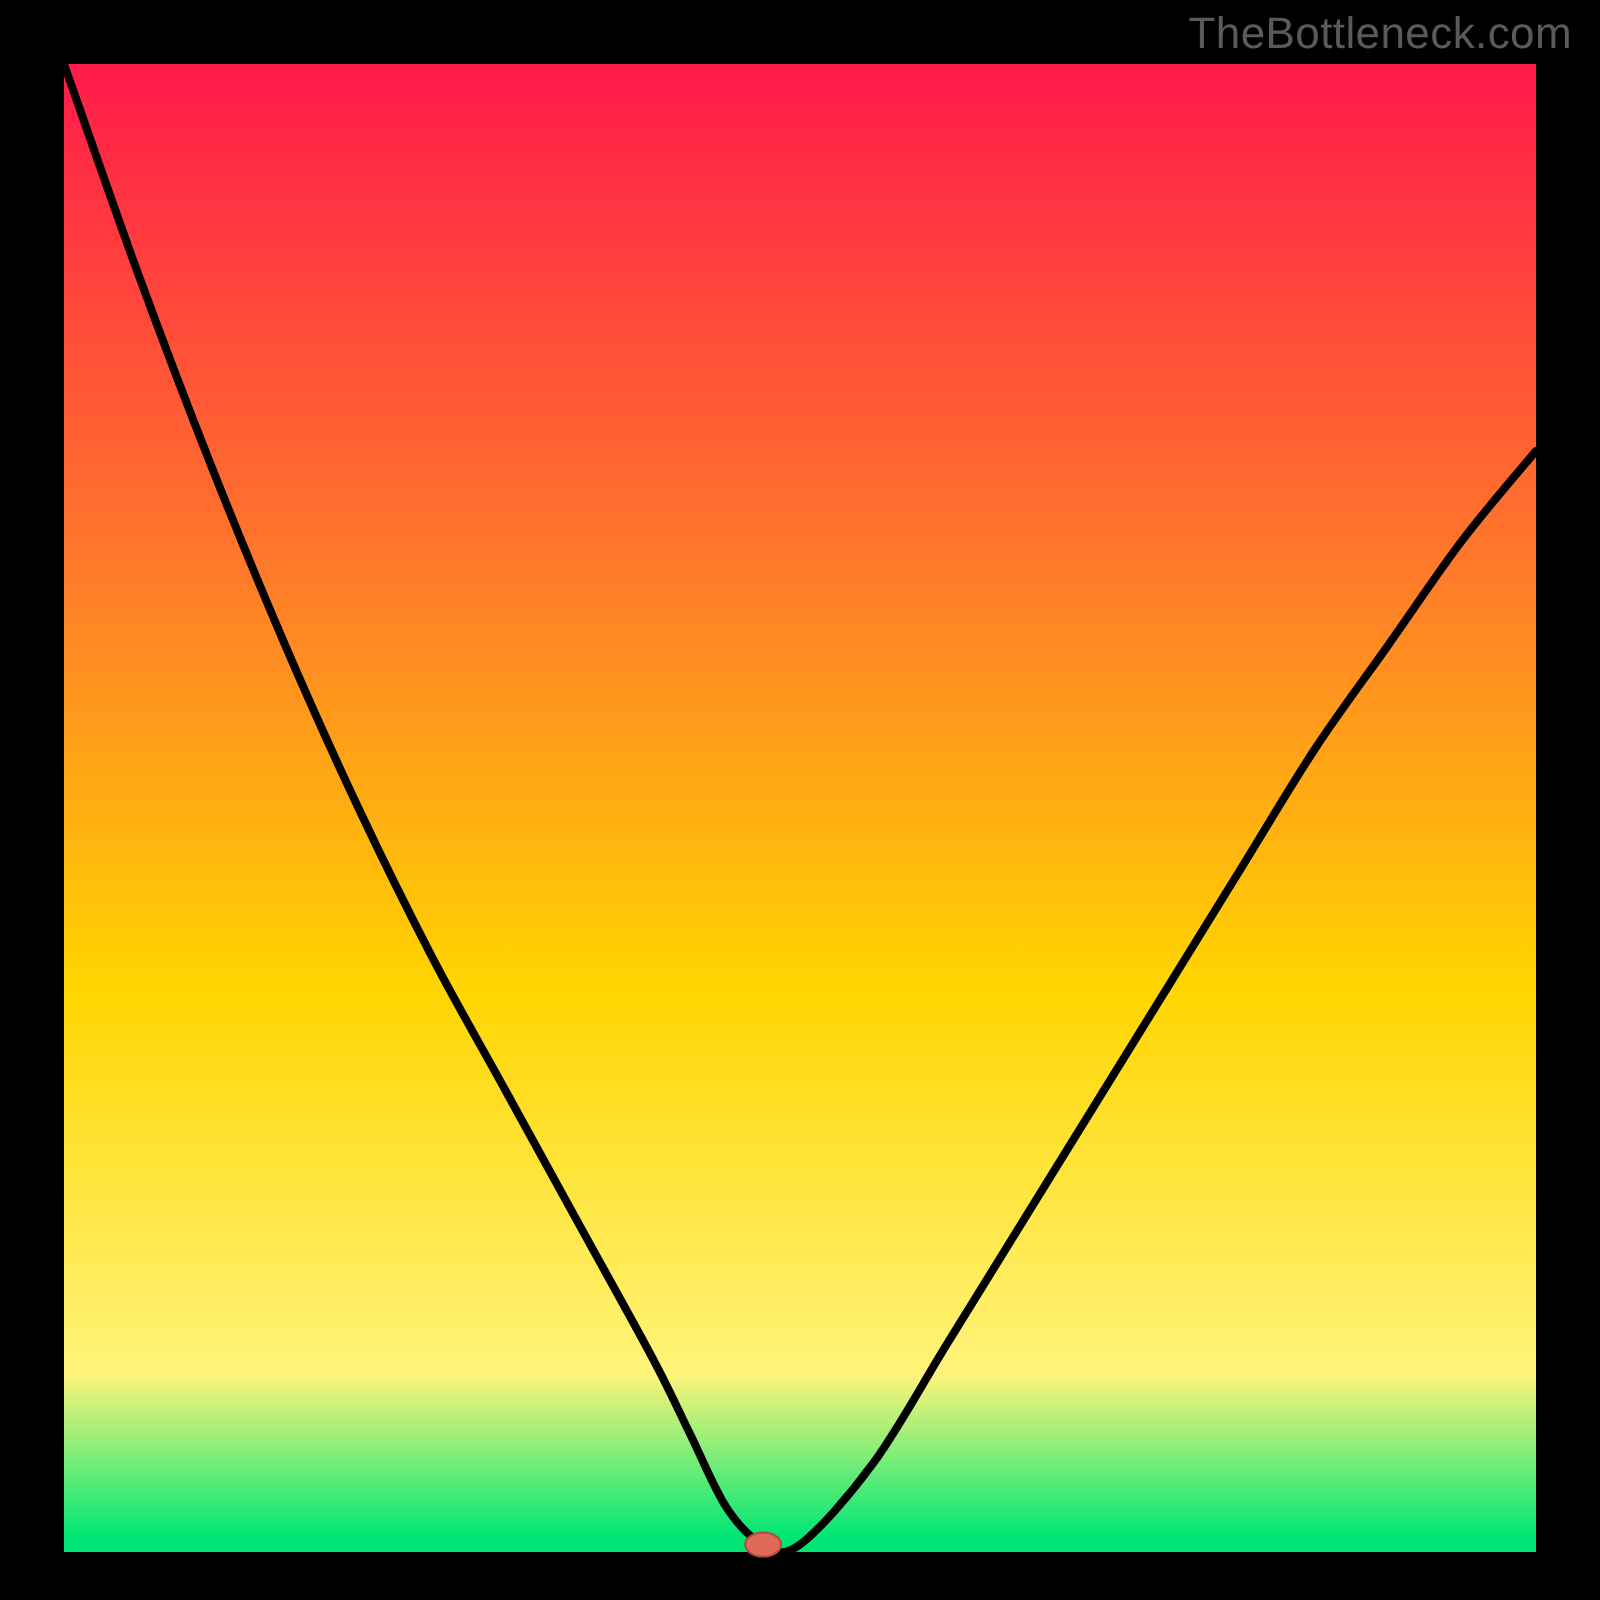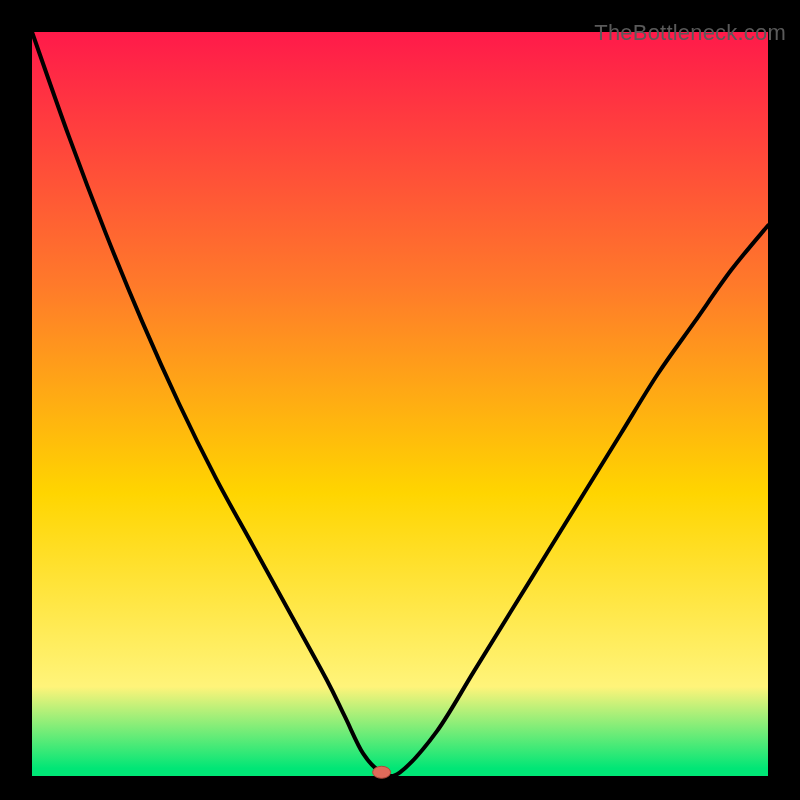--- a/index.html
+++ b/index.html
@@ -20,21 +20,20 @@
   .watermark {
     position: absolute;
     top: 4px;
     right: 14px;
     color: #5a5a5a;
     font-size: 22px;
     font-weight: 500;
     letter-spacing: 0.2px;
     z-index: 10;
     user-select: none;
-    margin-top: 16px;
   }
   svg {
     display: block;
   }
 </style>
 </head>
 <body>
 
 <div class="chart-container">
   <div class="watermark">TheBottleneck.com</div>

